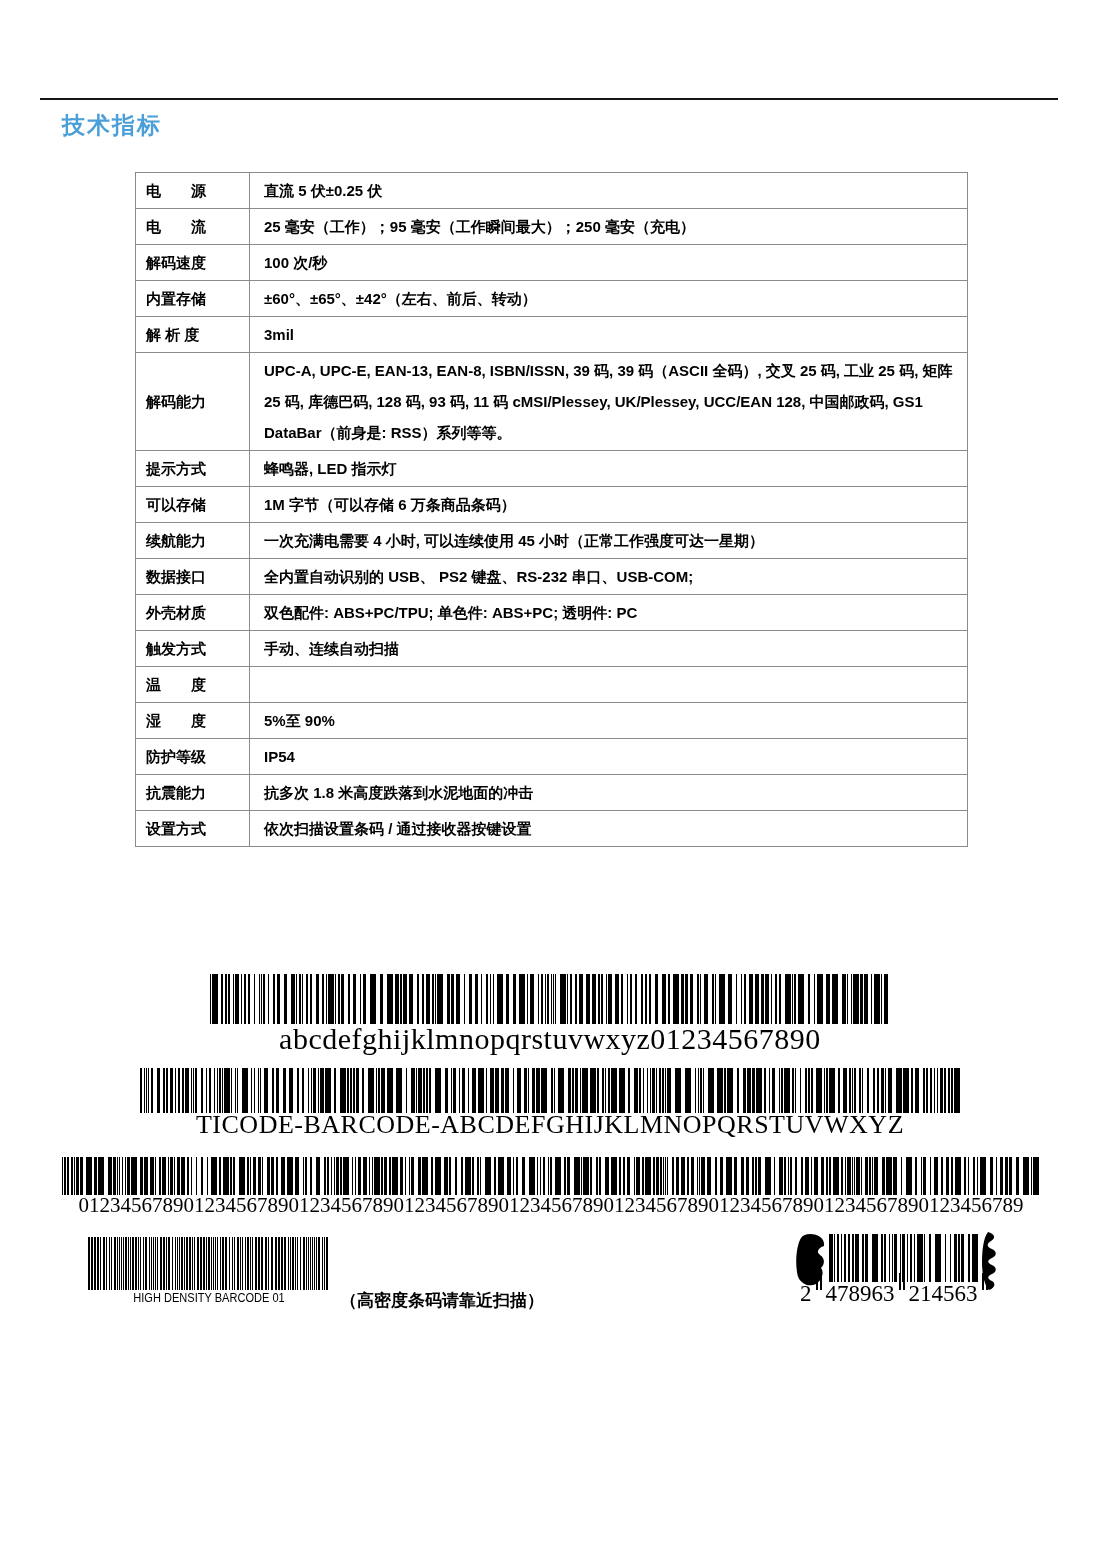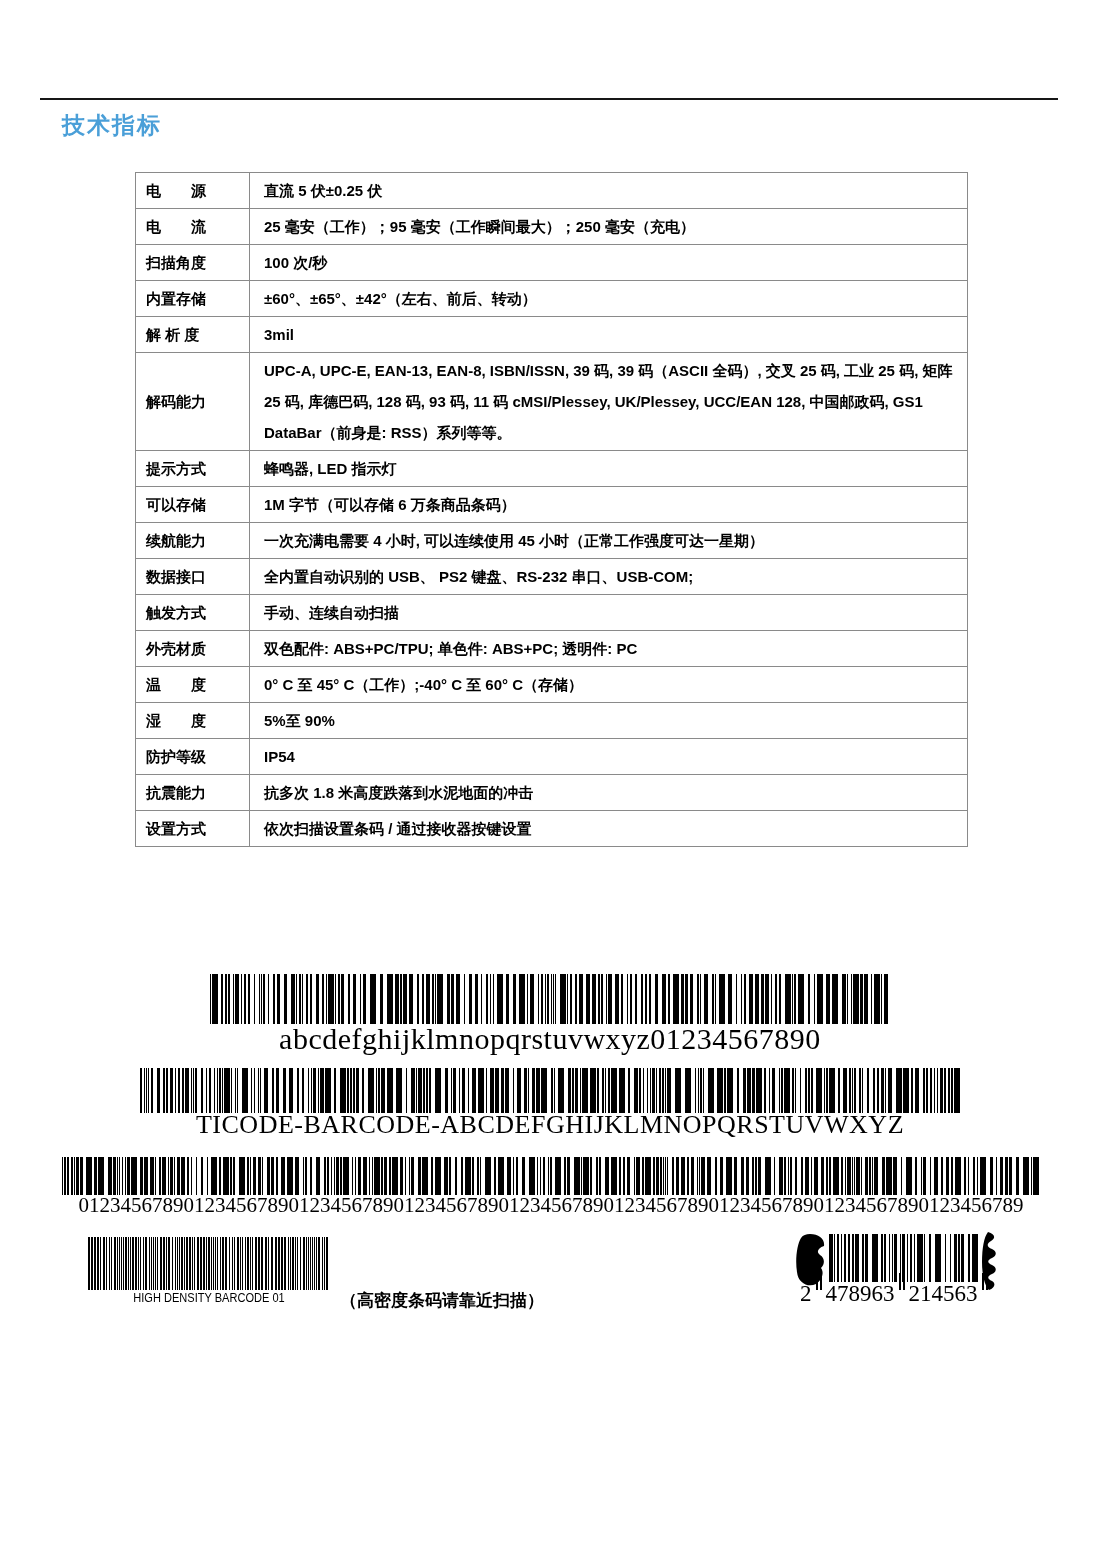--- a/index.html
+++ b/index.html
@@ -67,21 +67,21 @@
   <div id="spec-table">
       <div class="tr">
         <div class="th">电　　源</div>
         <div class="td">直流 5 伏±0.25 伏</div>
       </div>
       <div class="tr">
         <div class="th">电　　流</div>
         <div class="td">25 毫安（工作）；95 毫安（工作瞬间最大）；250 毫安（充电）</div>
       </div>
       <div class="tr">
-        <div class="th">扫描角度</div>
+        <div class="th">解码速度</div>
         <div class="td">100 次/秒</div>
       </div>
       <div class="tr">
         <div class="th">内置存储</div>
         <div class="td">±60°、±65°、±42°（左右、前后、转动）</div>
       </div>
       <div class="tr">
         <div class="th">解 析 度</div>
         <div class="td">3mil</div>
       </div>
@@ -99,30 +99,29 @@
       </div>
       <div class="tr">
         <div class="th">续航能力</div>
         <div class="td">一次充满电需要 4 小时, 可以连续使用 45 小时（正常工作强度可达一星期）</div>
       </div>
       <div class="tr">
         <div class="th">数据接口</div>
         <div class="td">全内置自动识别的 USB、 PS2 键盘、RS-232 串口、USB-COM;</div>
       </div>
       <div class="tr">
+        <div class="th">外壳材质</div>
+        <div class="td">双色配件: ABS+PC/TPU; 单色件: ABS+PC; 透明件: PC</div>
+      </div>
+      <div class="tr">
         <div class="th">触发方式</div>
         <div class="td">手动、连续自动扫描</div>
       </div>
       <div class="tr">
-        <div class="th">外壳材质</div>
-        <div class="td">双色配件: ABS+PC/TPU; 单色件: ABS+PC; 透明件: PC</div>
-      </div>
-      <div class="tr">
         <div class="th">温　　度</div>
-        <div class="td">0° C 至 45° C（工作）;-40° C 至 60° C（存储）</div>
       </div>
       <div class="tr">
         <div class="th">湿　　度</div>
         <div class="td">5%至 90%</div>
       </div>
       <div class="tr">
         <div class="th">防护等级</div>
         <div class="td">IP54</div>
       </div>
       <div class="tr">

